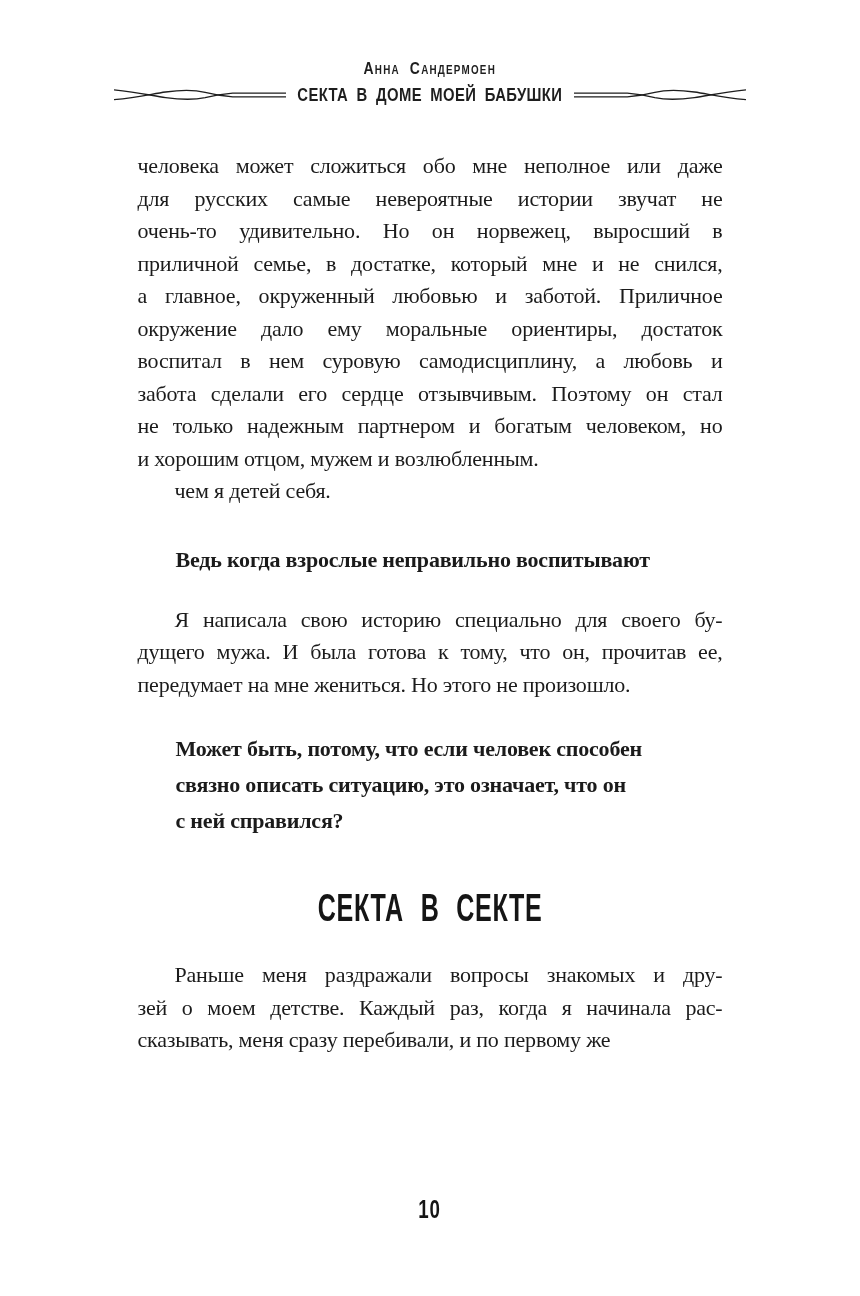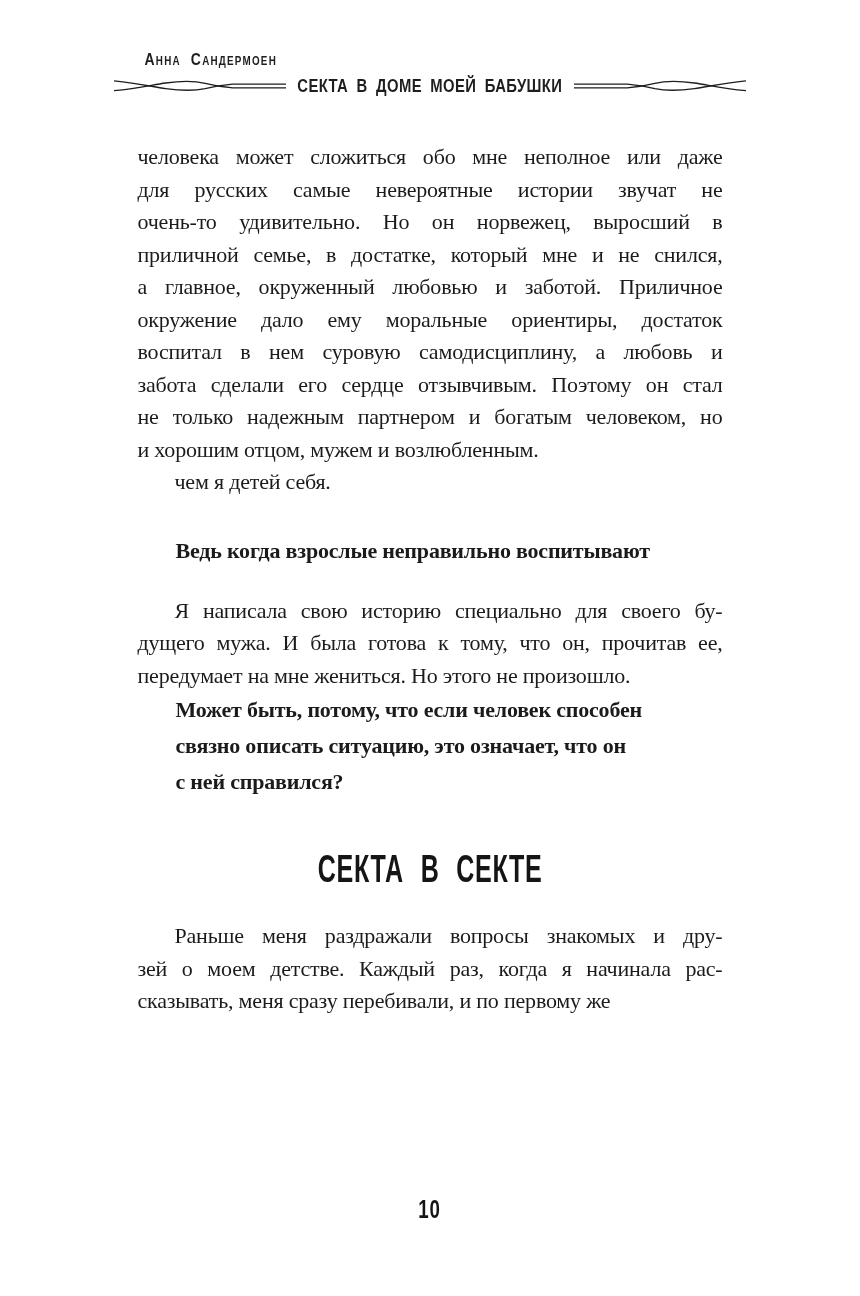--- a/index.html
+++ b/index.html
@@ -13,22 +13,22 @@
     height: 1296px;
     background: #ffffff;
     color: #1b1b1b;
     overflow: hidden;
     font-family: "Liberation Serif", serif;
   }
   
   .book-header {
     padding-top: 46px;
     width: 600px;
-    margin: 4px auto;
-    text-align: left;
+    margin: 13px auto;
+    text-align: center;
   }
   .author-name {
     display: inline-block;
     font-family: "Liberation Sans", sans-serif;
     font-weight: bold;
     font-variant: small-caps;
     font-size: 17px;
     letter-spacing: 1.5px;
     word-spacing: 6px;
     transform: scaleX(0.82);
@@ -74,21 +74,21 @@
     padding-left: 38px;
     padding-right: 10px;
   }
   .quote .line {
     line-height: 36px;
     text-align: left;
     text-align-last: left;
   }
   .quote-1 { margin-top: 34px; }
   .para-3  { margin-top: 26px; }
-  .quote-2 { }
+  .quote-2 { margin-top: 30px; }
   .para-4  { margin-top: 30px; }
   
   .section-heading {
     margin: 48px 0 30px 0;
     text-align: center;
     font-weight: normal;
     height: 42px;
     line-height: 42px;
   }
   .section-heading .stencil {

